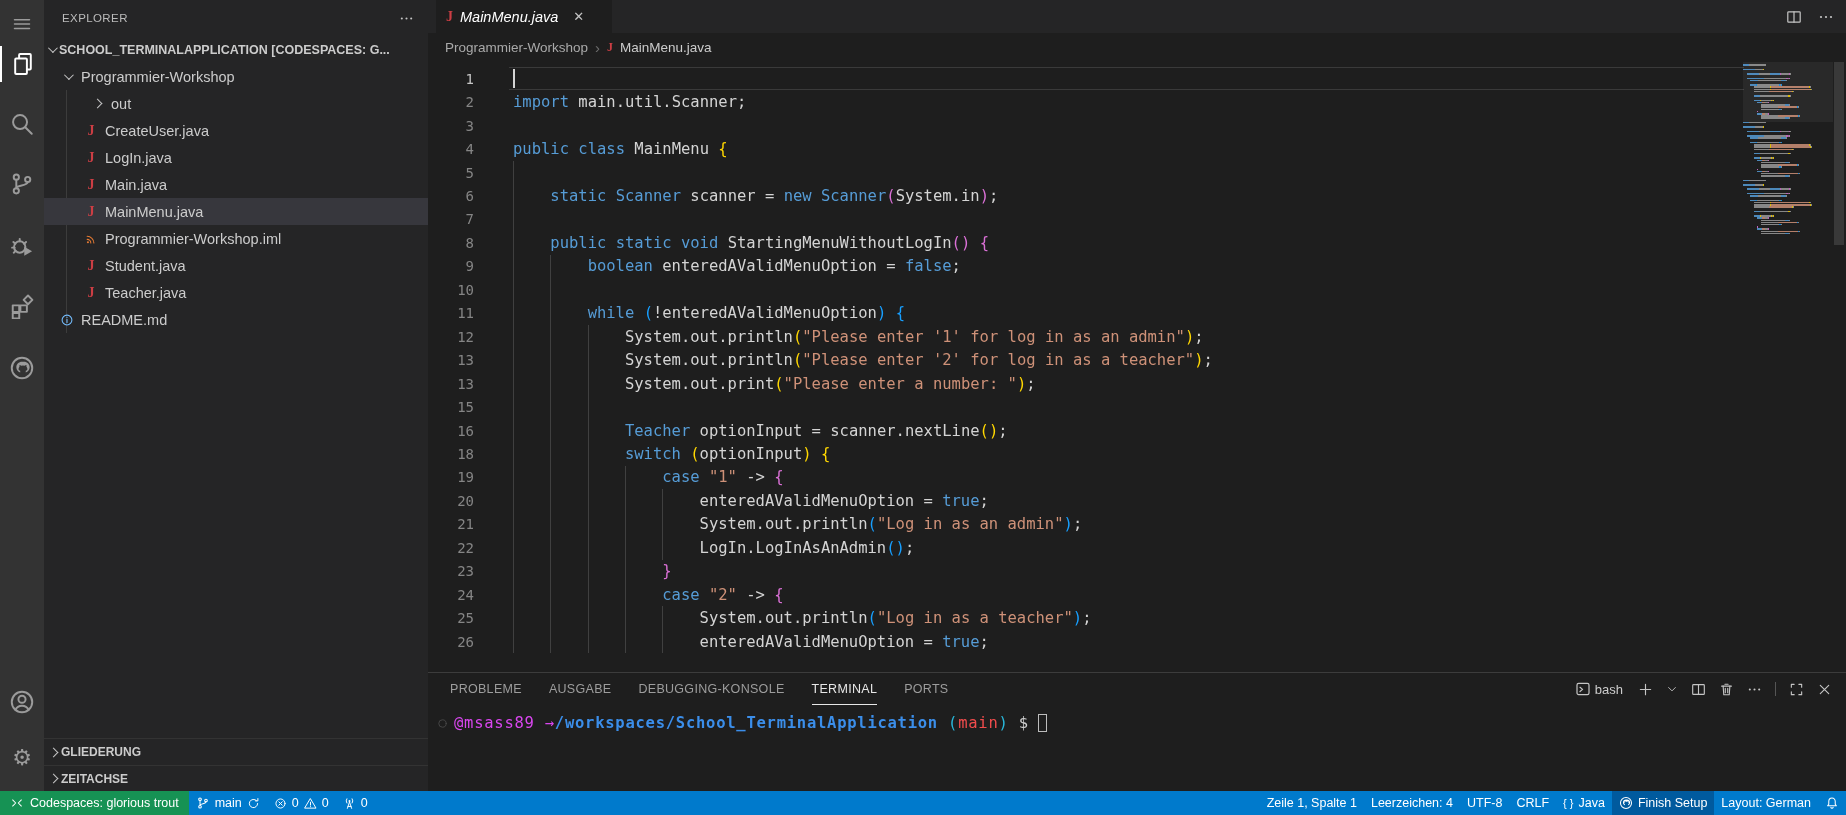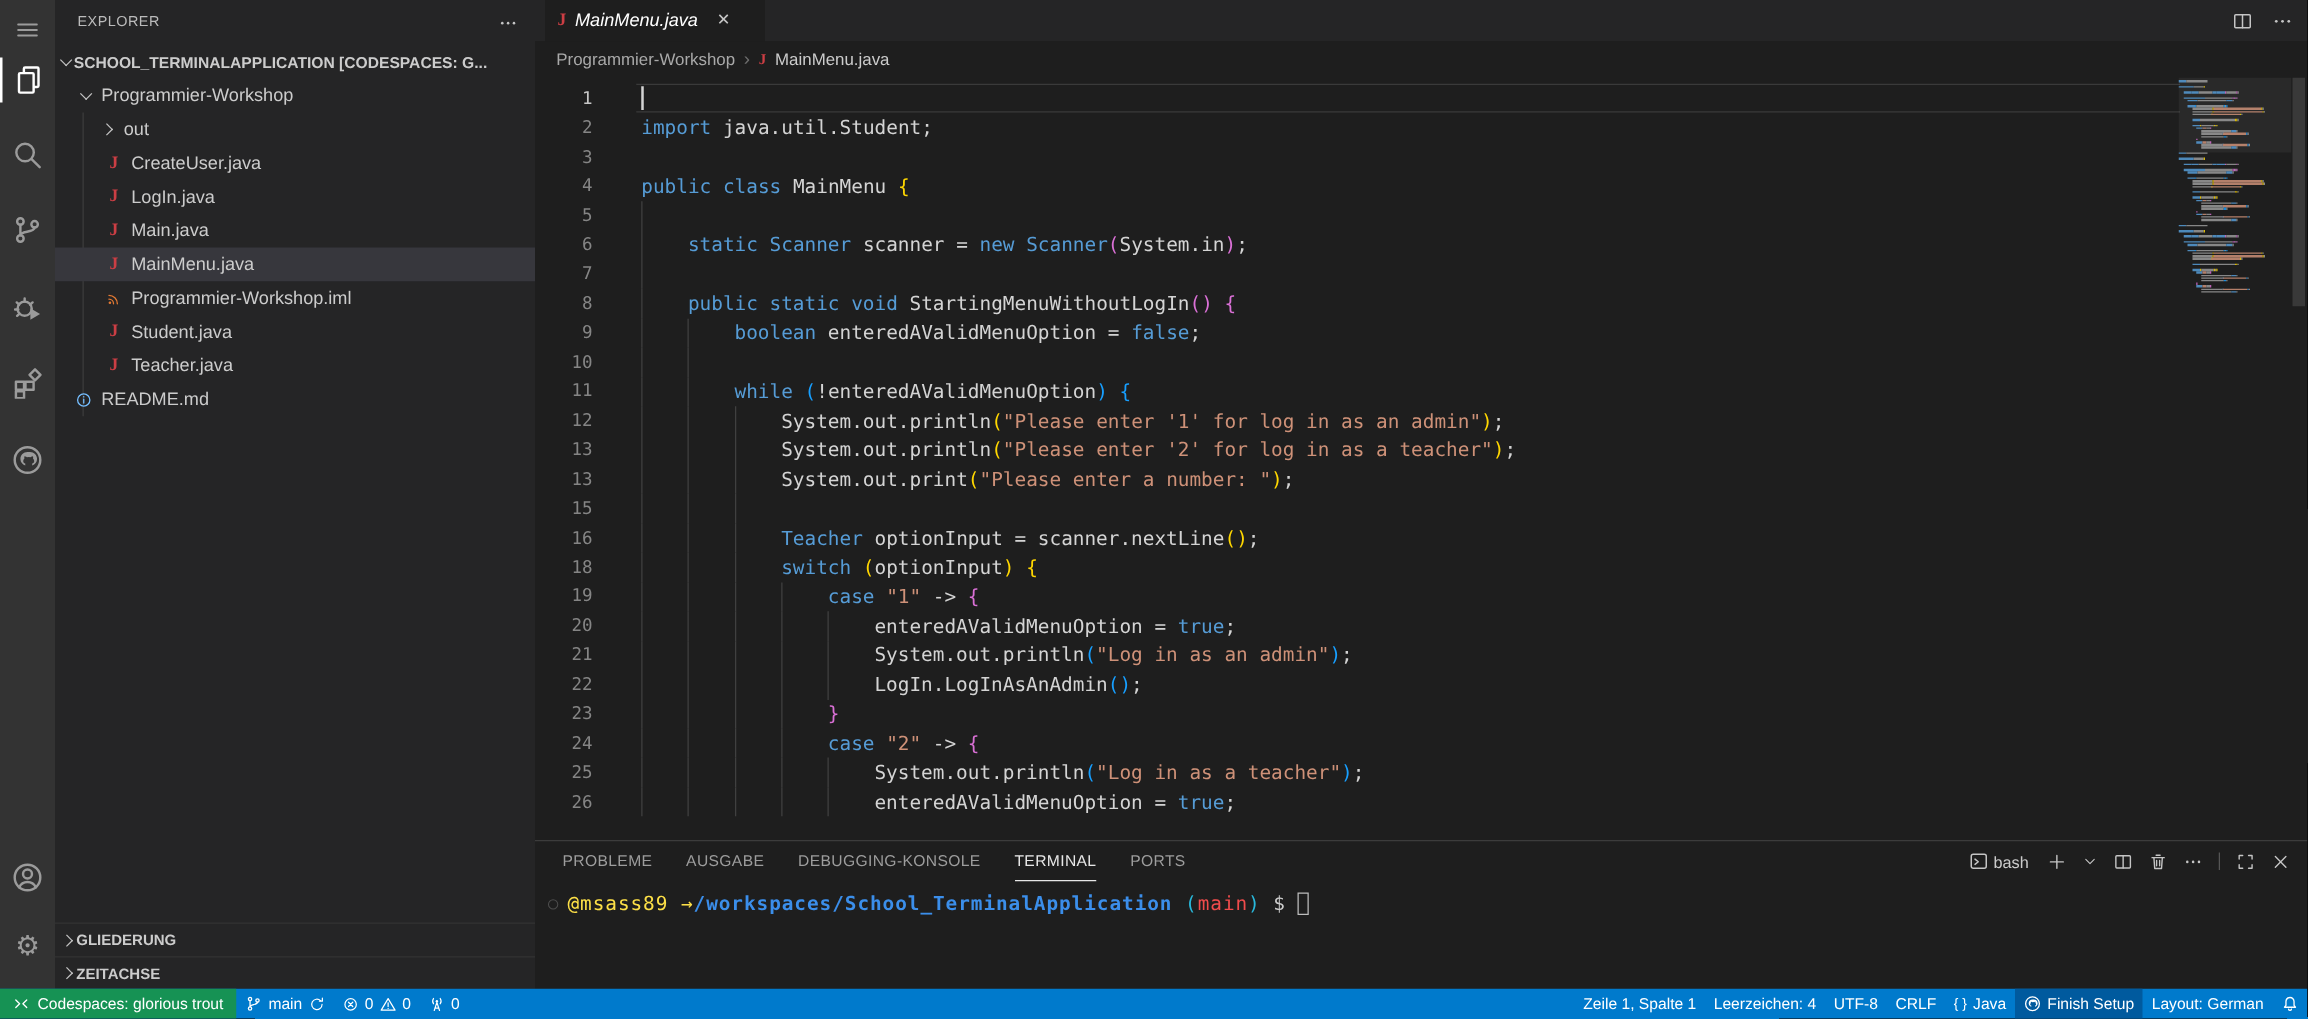--- a/index.html
+++ b/index.html
@@ -62,21 +62,21 @@
   
   #panel { position:relative; height:118px; background:#1e1e1e; border-top:1px solid #3c3c3c; }
   #panel-header { height:32px; display:flex; align-items:center; padding-left:22px; position:relative; }
   .ptab { font-size:12.5px; letter-spacing:.3px; color:#9d9d9d; margin-right:27px; height:32px; display:flex; align-items:center; cursor:pointer; }
   .ptab.active { color:#e7e7e7; border-bottom:1px solid #e7e7e7; }
   #panel-actions { position:absolute; right:14px; top:0; height:32px; display:flex; align-items:center; gap:13px; color:#c5c5c5; }
   .pa-sep { width:1px; height:14px; background:#555; }
   .bash-lbl { font-size:13px; color:#cccccc; margin:0 2px 0 4px; }
   #terminal { padding:9px 0 0 9px; font-family:"DejaVu Sans Mono", monospace; font-size:15.5px; letter-spacing:.75px; }
   .term-line { display:flex; align-items:center; gap:6px; }
-  .tg{color:#fde047} .tb{color:#3b8eea;font-weight:bold} .tc{color:#29b8db} .tr{color:#f14c4c} .tw{color:#cccccc}
+  .tg{color:#d946ef} .tb{color:#3b8eea;font-weight:bold} .tc{color:#29b8db} .tr{color:#f14c4c} .tw{color:#cccccc}
   .term-cursor { display:inline-block; width:9px; height:18px; border:1px solid #bdbdbd; margin-left:3px; vertical-align:middle; }
 
   
   #statusbar { position:absolute; left:0; top:791px; width:1846px; height:24px; background:#007ACC; display:flex; align-items:stretch; justify-content:space-between; color:#ffffff; font-size:12.5px; }
   #status-left, #status-right { display:flex; align-items:stretch; }
   .st-item { display:flex; align-items:center; gap:5px; padding:0 7px; cursor:pointer; white-space:nowrap; }
   .st-remote { padding:0 10px; gap:6px; }
   .st-prominent {}
   svg { display:block; }
 </style>
@@ -175,21 +175,21 @@
       <span>SCHOOL_TERMINALAPPLICATION [CODESPACES: G...</span>
     </div>
     <div id="tree">
         <div class="guide-v"></div>
         <div class="trow" style="padding-left: 14px;">
           <span class="ticon">
             <span class="chev down"></span>
           </span>
           <span>Programmier-Workshop</span>
         </div>
-        <div class="trow" style="padding-left: 32px;">
+        <div class="trow" style="padding-left: 44px;">
           <span class="ticon">
             <span class="chev right"></span>
           </span>
           <span>out</span>
         </div>
         <div class="trow" style="padding-left: 38px;">
           <span class="ticon jico">J</span>
           <span>CreateUser.java</span>
         </div>
         <div class="trow" style="padding-left: 38px;">
@@ -268,21 +268,21 @@
       <span>Programmier-Workshop</span>
       <span class="bc-sep">›</span>
       <span class="jico" style="font-size:12px">J</span>
       <span class="bc-file">MainMenu.java</span>
     </div>
     <div id="editor">
       <div id="linehl"></div>
       <div id="cursor"></div>
       <div id="code">
           <div class="crow"><span class="lnum cur">1</span><span class="lpad"></span></div>
-          <div class="crow"><span class="lnum">2</span><span class="lpad"></span><span class="kw">import</span><span class="fg"> java.util.Student;</span></div>
+          <div class="crow"><span class="lnum">2</span><span class="lpad"></span><span class="kw">import</span><span class="fg"> main.util.Scanner;</span></div>
           <div class="crow"><span class="lnum">3</span><span class="lpad"></span></div>
           <div class="crow"><span class="lnum">4</span><span class="lpad"></span><span class="kw">public class </span><span class="fg">MainMenu </span><span class="b1">{</span></div>
           <div class="crow"><span class="lnum">5</span><span class="lpad"></span><span class="ig"></span></div>
           <div class="crow"><span class="lnum">6</span><span class="lpad"></span><span class="ig"></span><span class="kw">static </span><span class="kw">Scanner</span><span class="fg"> scanner = </span><span class="kw">new </span><span class="kw">Scanner</span><span class="b2">(</span><span class="fg">System.in</span><span class="b2">)</span><span class="fg">;</span></div>
           <div class="crow"><span class="lnum">7</span><span class="lpad"></span><span class="ig"></span></div>
           <div class="crow"><span class="lnum">8</span><span class="lpad"></span><span class="ig"></span><span class="kw">public static void </span><span class="fg">StartingMenuWithoutLogIn</span><span class="b2">(</span><span class="b2">)</span><span class="fg"> </span><span class="b2">{</span></div>
           <div class="crow"><span class="lnum">9</span><span class="lpad"></span><span class="ig"></span><span class="ig"></span><span class="kw">boolean </span><span class="fg">enteredAValidMenuOption = </span><span class="kw">false</span><span class="fg">;</span></div>
           <div class="crow"><span class="lnum">10</span><span class="lpad"></span><span class="ig"></span><span class="ig"></span></div>
           <div class="crow"><span class="lnum">11</span><span class="lpad"></span><span class="ig"></span><span class="ig"></span><span class="kw">while </span><span class="b3">(</span><span class="fg">!enteredAValidMenuOption</span><span class="b3">)</span><span class="fg"> </span><span class="b3">{</span></div>
           <div class="crow"><span class="lnum">12</span><span class="lpad"></span><span class="ig"></span><span class="ig"></span><span class="ig"></span><span class="fg">System.out.println</span><span class="b1">(</span><span class="str">"Please enter '1' for log in as an admin"</span><span class="b1">)</span><span class="fg">;</span></div>

